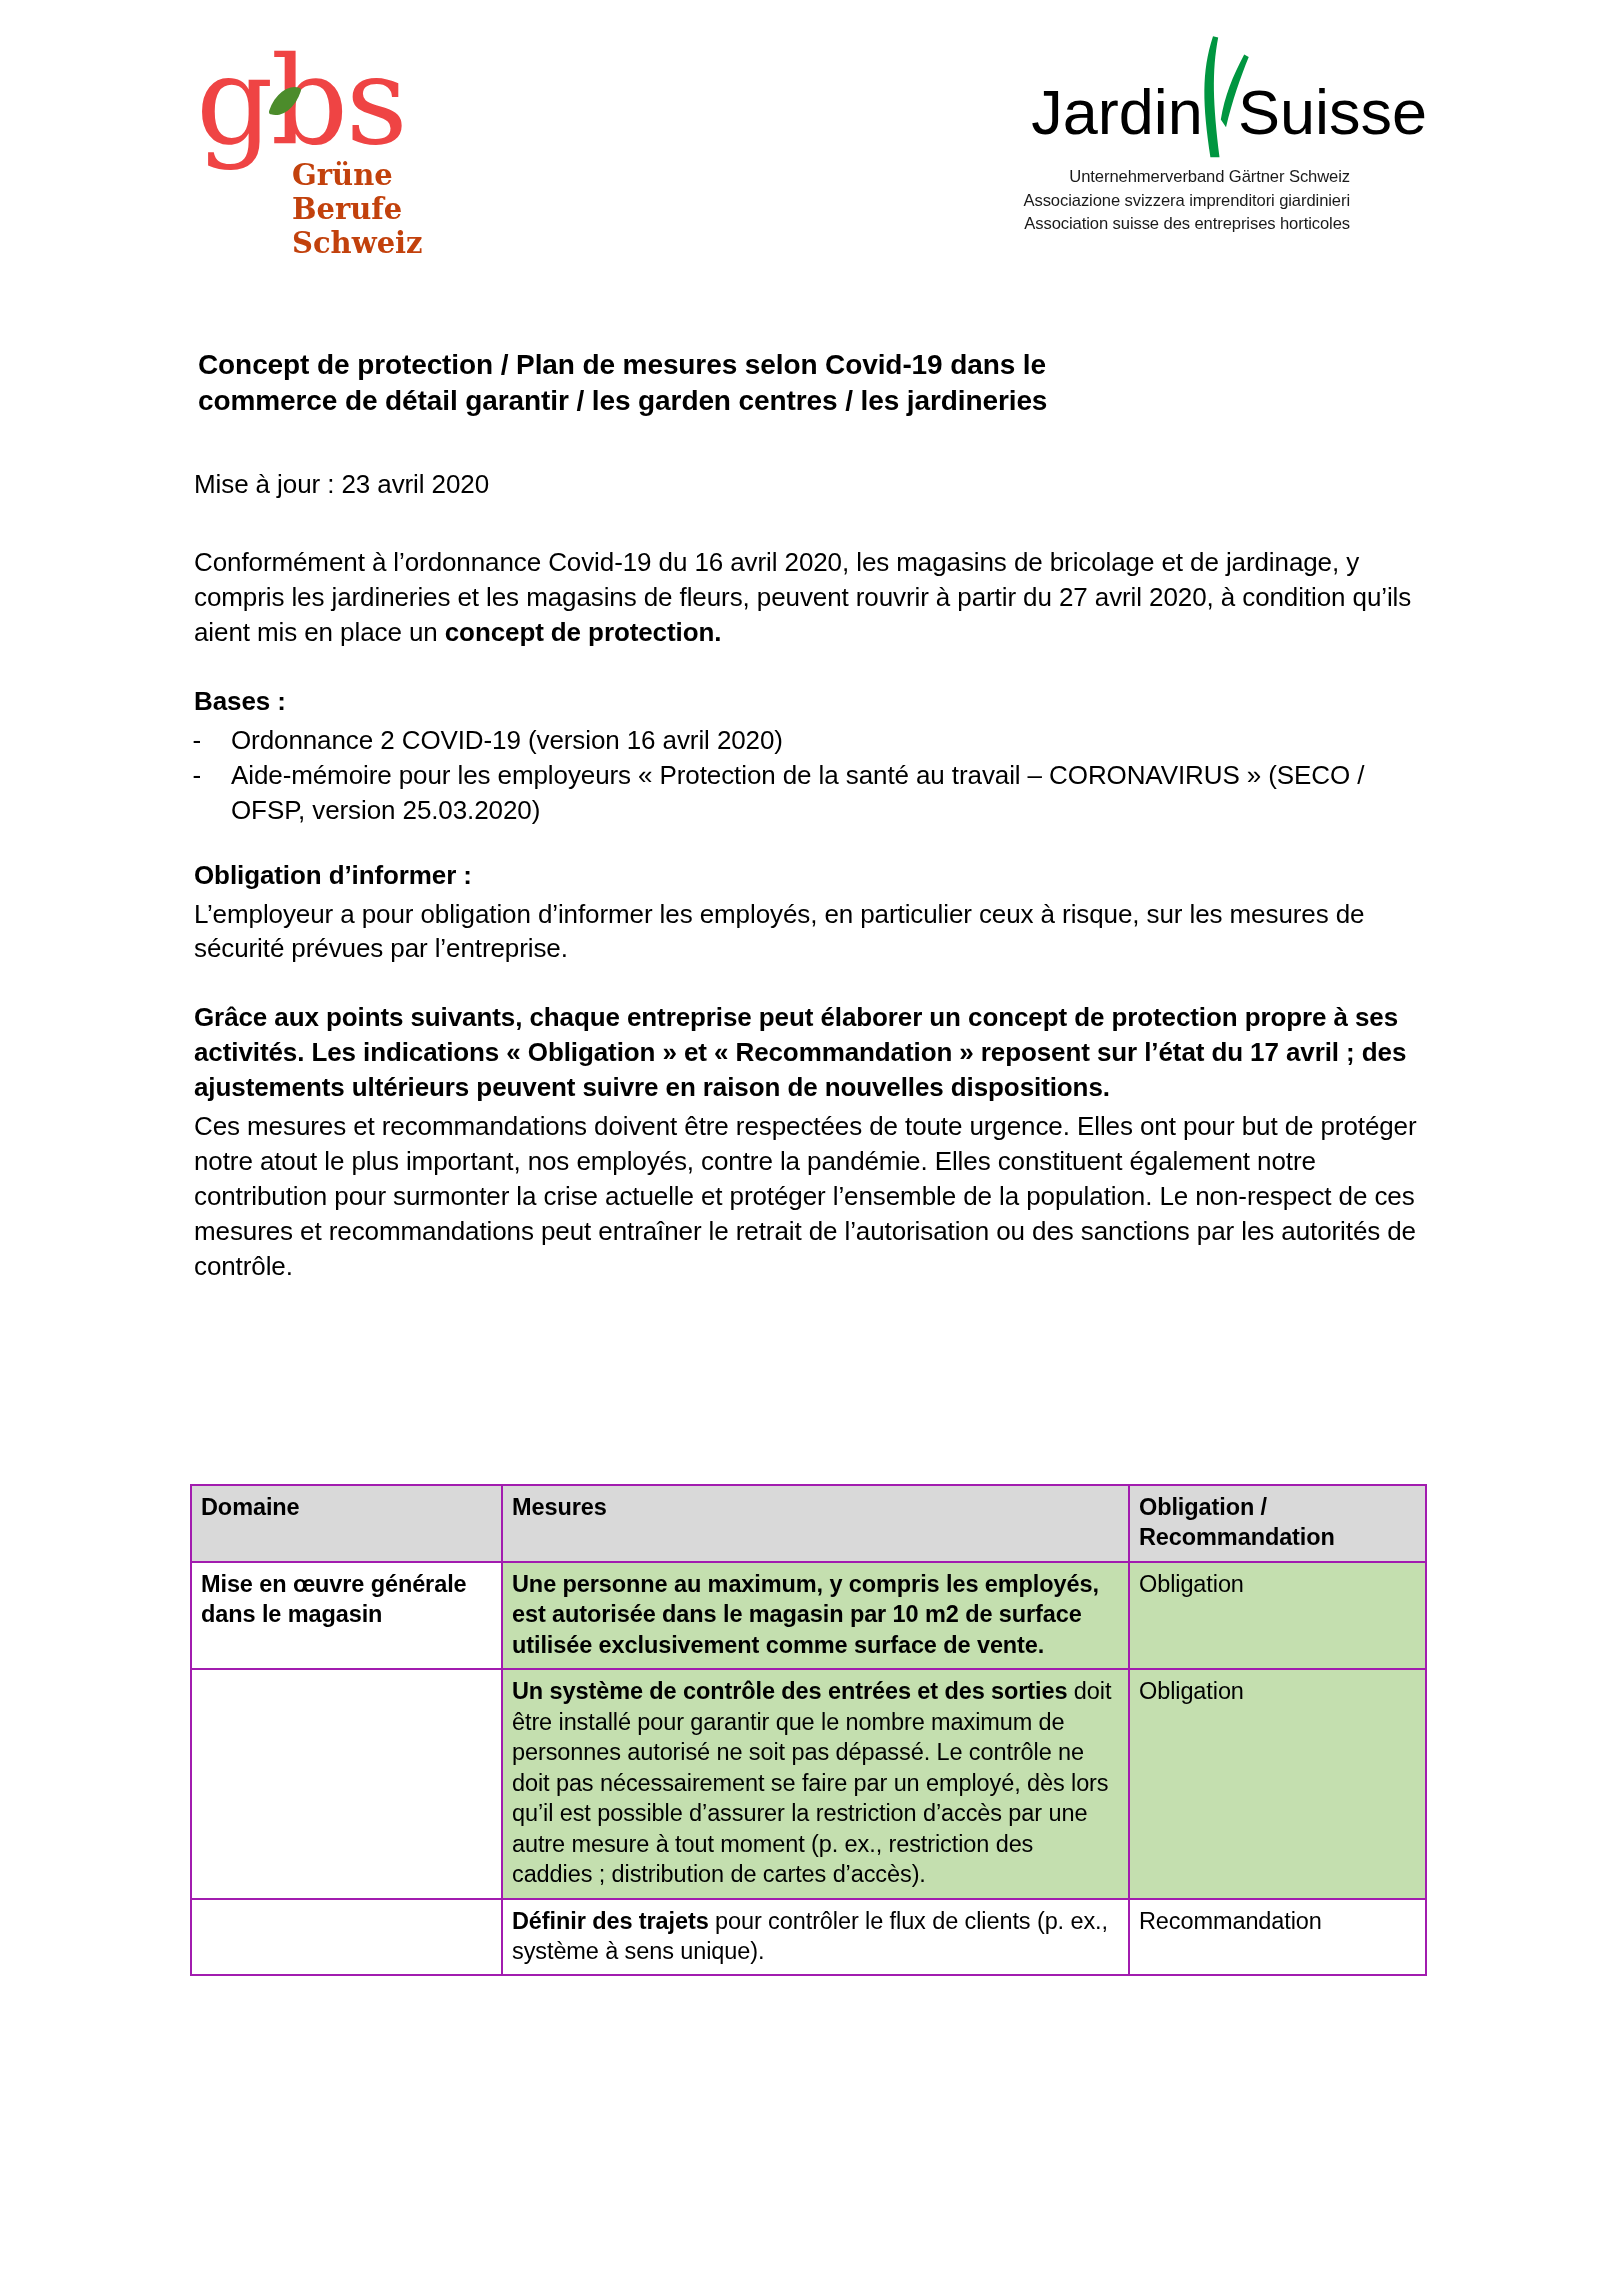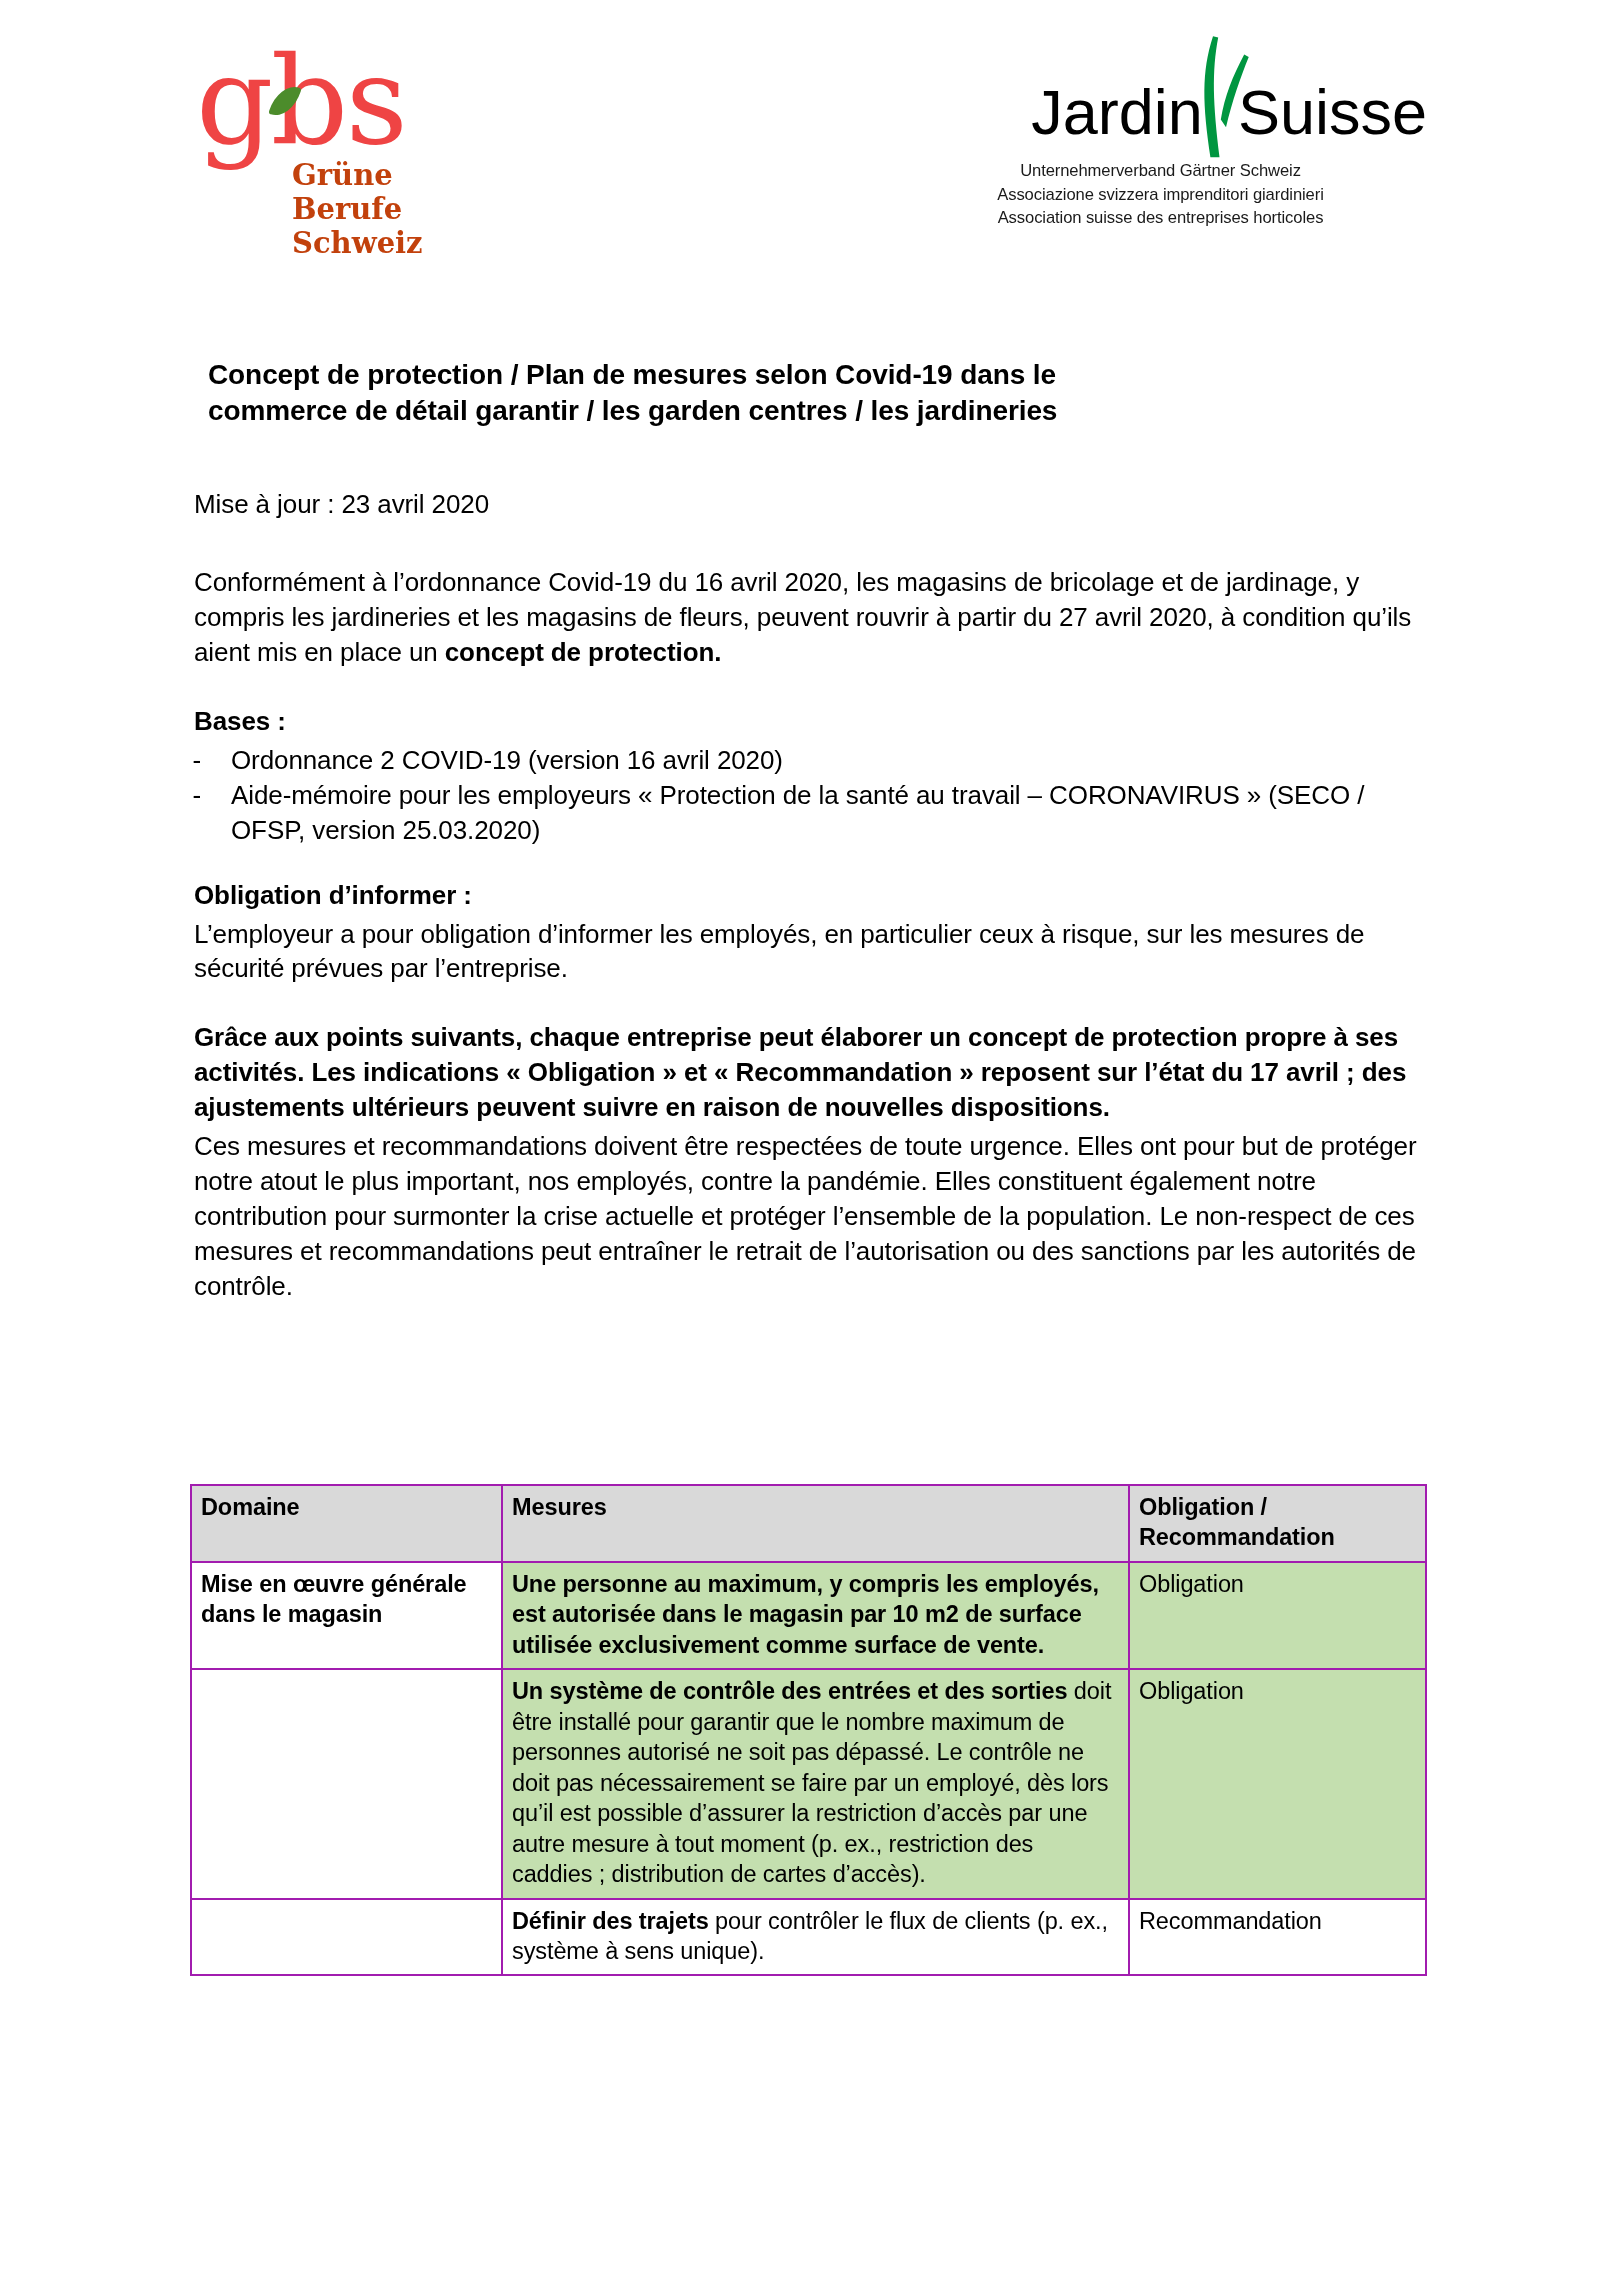--- a/index.html
+++ b/index.html
@@ -100,40 +100,40 @@
     line-height: 1.1;
   }
   .js-stalk {
     position: absolute;
     right: 175px;
     top: -42px;
     width: 65px;
     height: 124px;
   }
   .js-sub {
-    margin-top: 3px;
-    text-align: center;
+    margin-top: 9px;
+    text-align: right;
     padding-right: 77px;
     font-family: "Liberation Sans", sans-serif;
     font-size: 16.6px;
     line-height: 1.42;
     color: #1a1a1a;
     letter-spacing: -0.1px;
   }
 
   
   .content {
     position: absolute;
     left: 190px;
     top: 339px;
     width: 1238px;
   }
 
   h1.doc-title {
-    margin: 18px;
+    margin: 8px;
     font-size: 28px;
     font-weight: 700;
     line-height: 1.30;
     letter-spacing: -0.1px;
   }
 
   p.para {
     margin: 4px;
     font-size: 26px;
     font-weight: 400;

